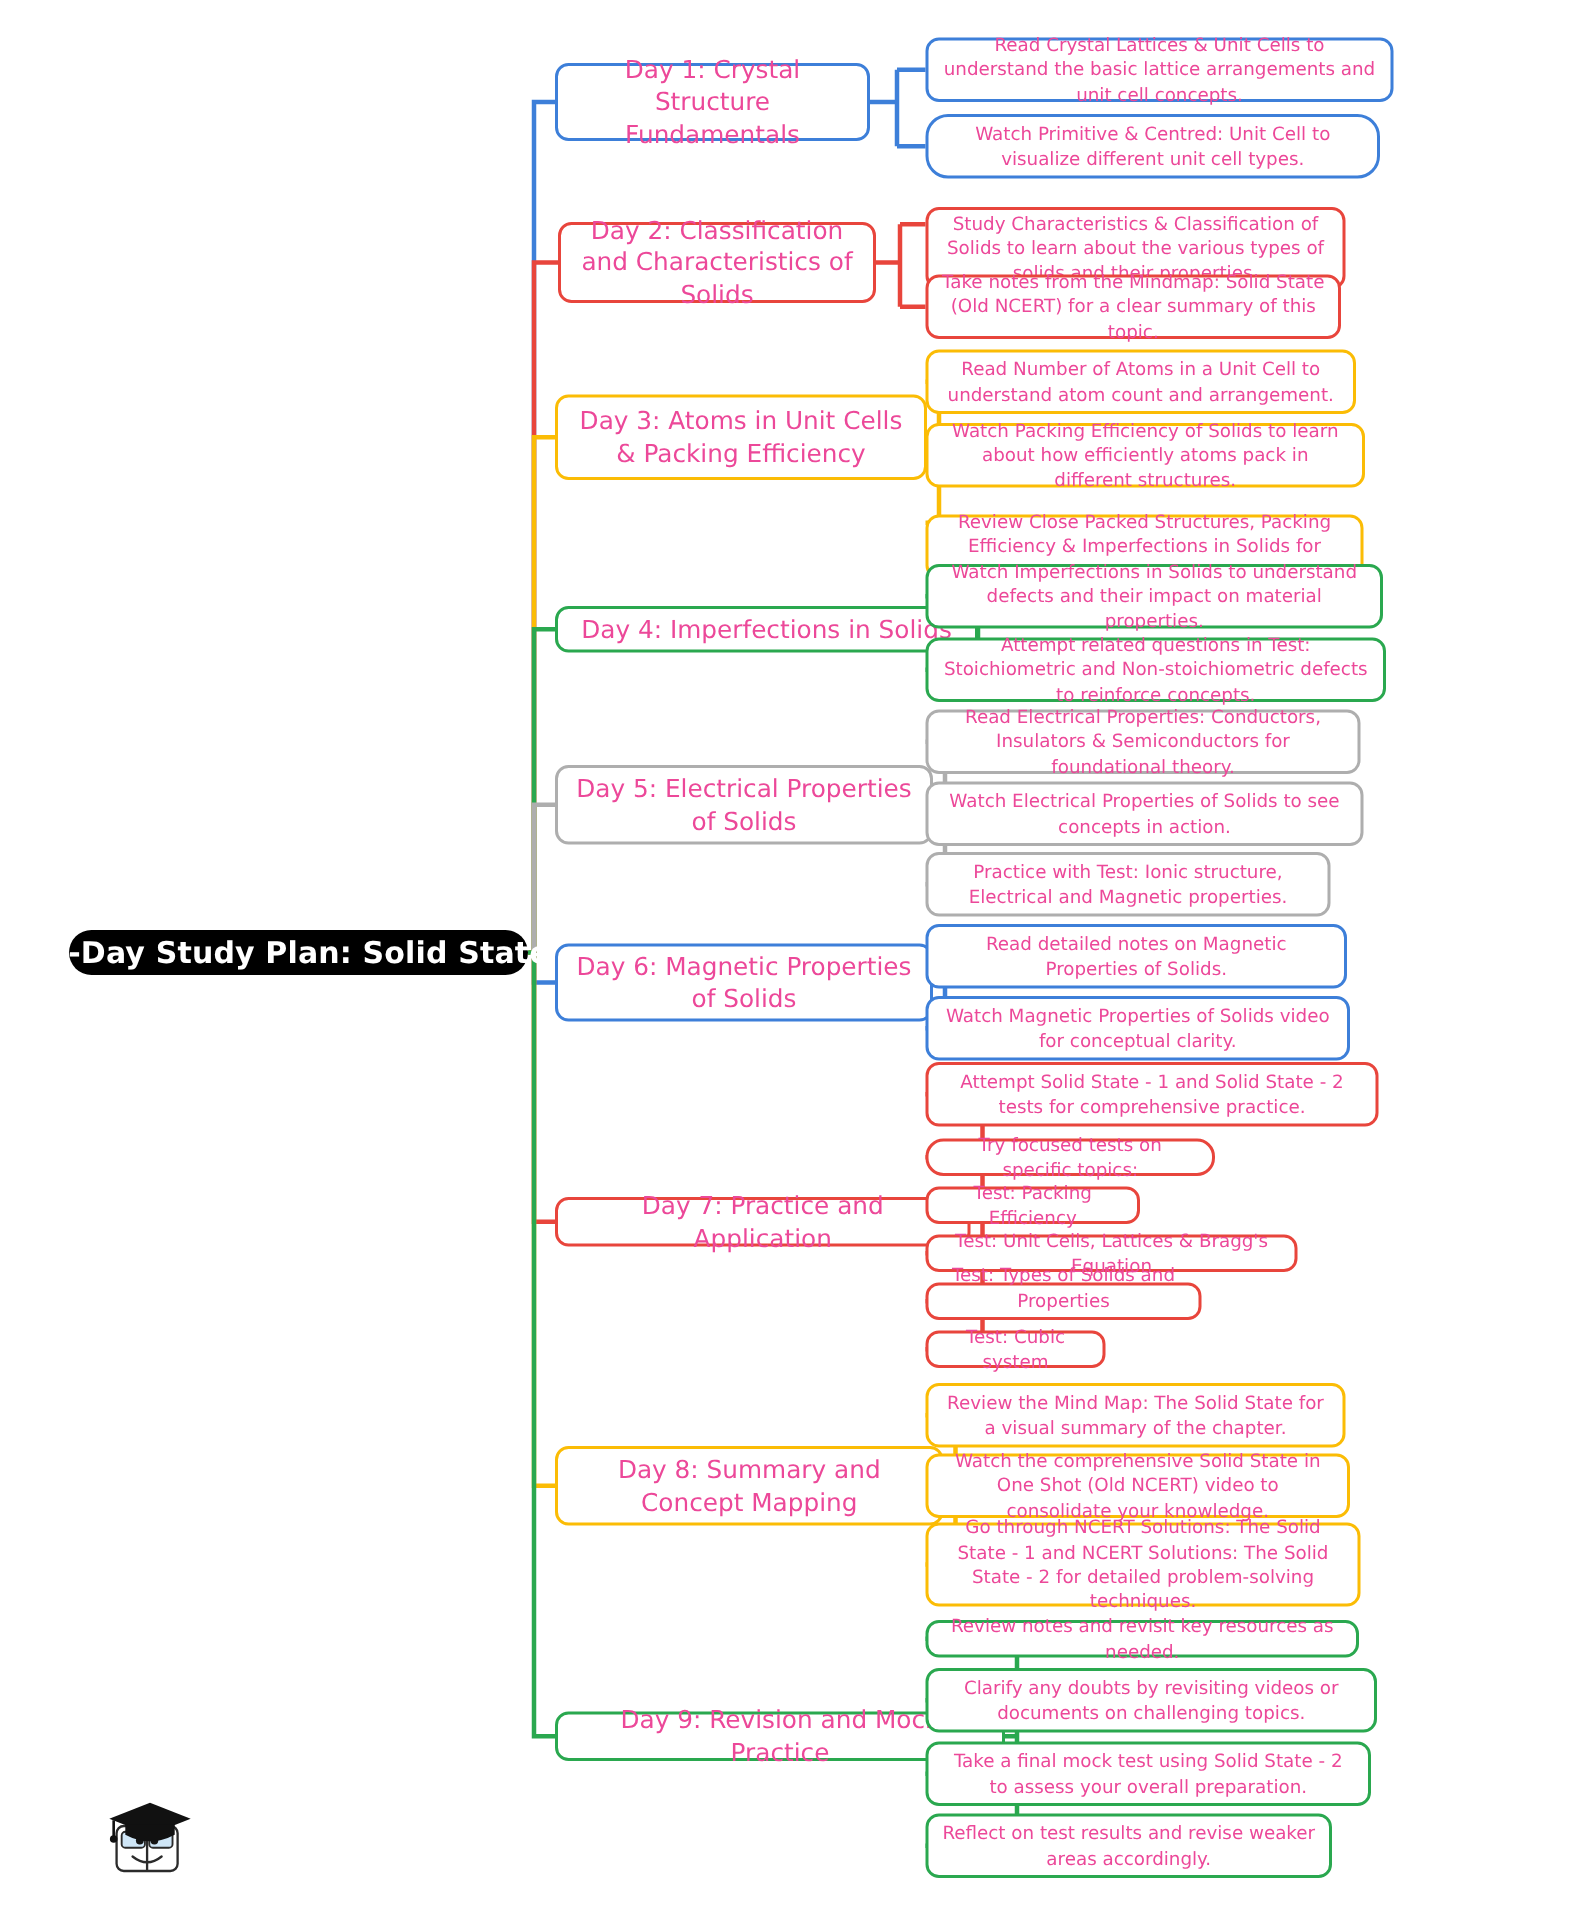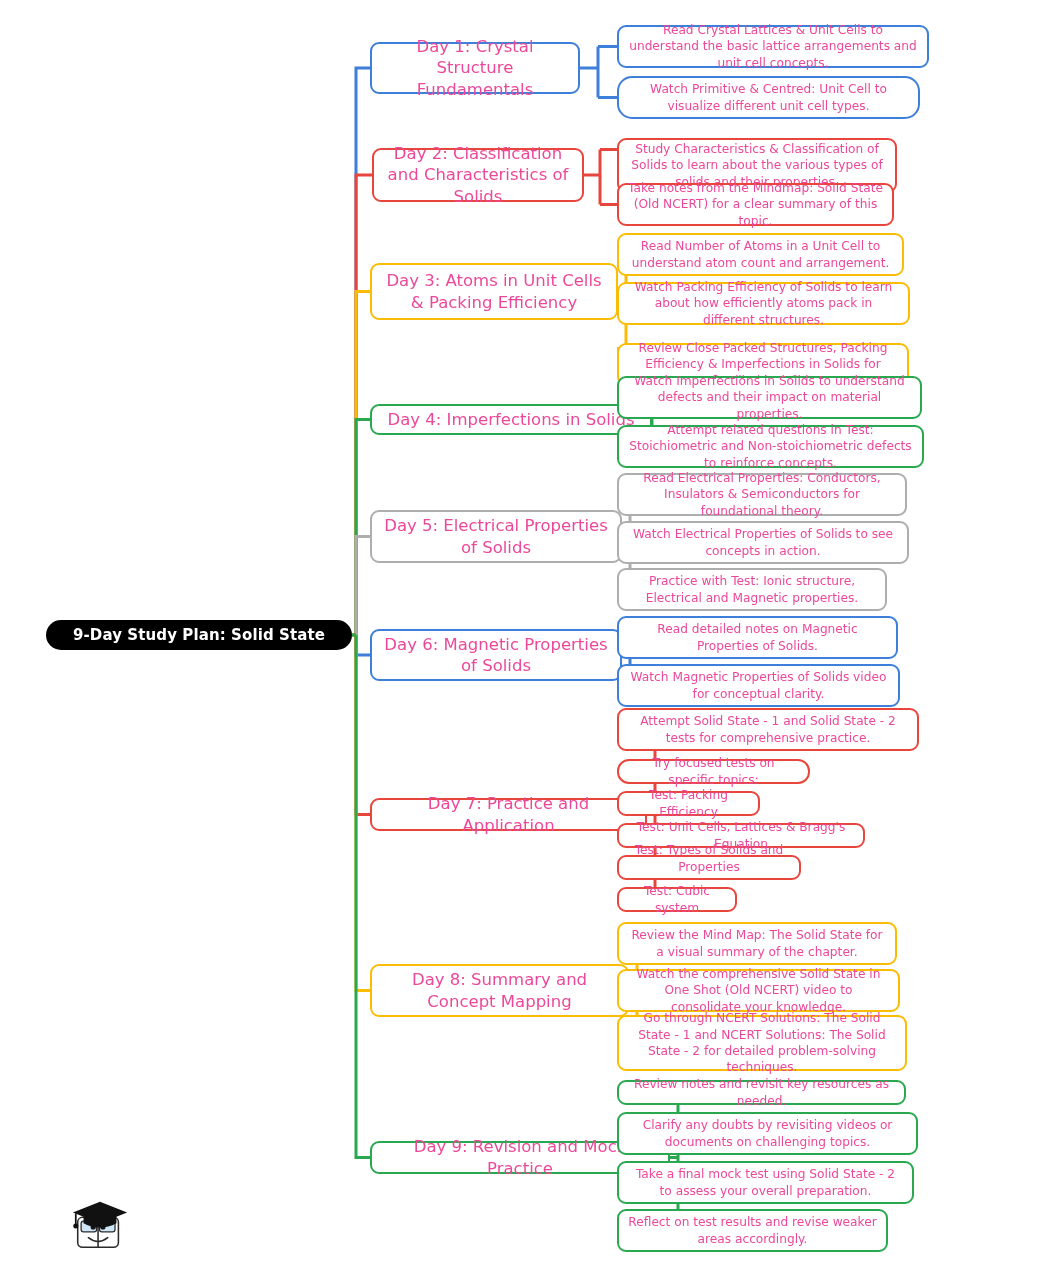--- a/index.html
+++ b/index.html
@@ -53,21 +53,21 @@
   }
   .node .txt {
     display: block;
     width: 100%;
   }
   #root-node {
     position: absolute;
     background: #000000;
     color: #ffffff;
     font-weight: bold;
-    font-size: 15px;
+    font-size: 20px;
     border-radius: 17px;
     display: flex;
     align-items: center;
     justify-content: center;
     letter-spacing: 0.1px;
     white-space: nowrap;
   }
   
   .c-blue   { border-color: #3d7fd9 !important; }
   .c-red    { border-color: #e8453c !important; }

